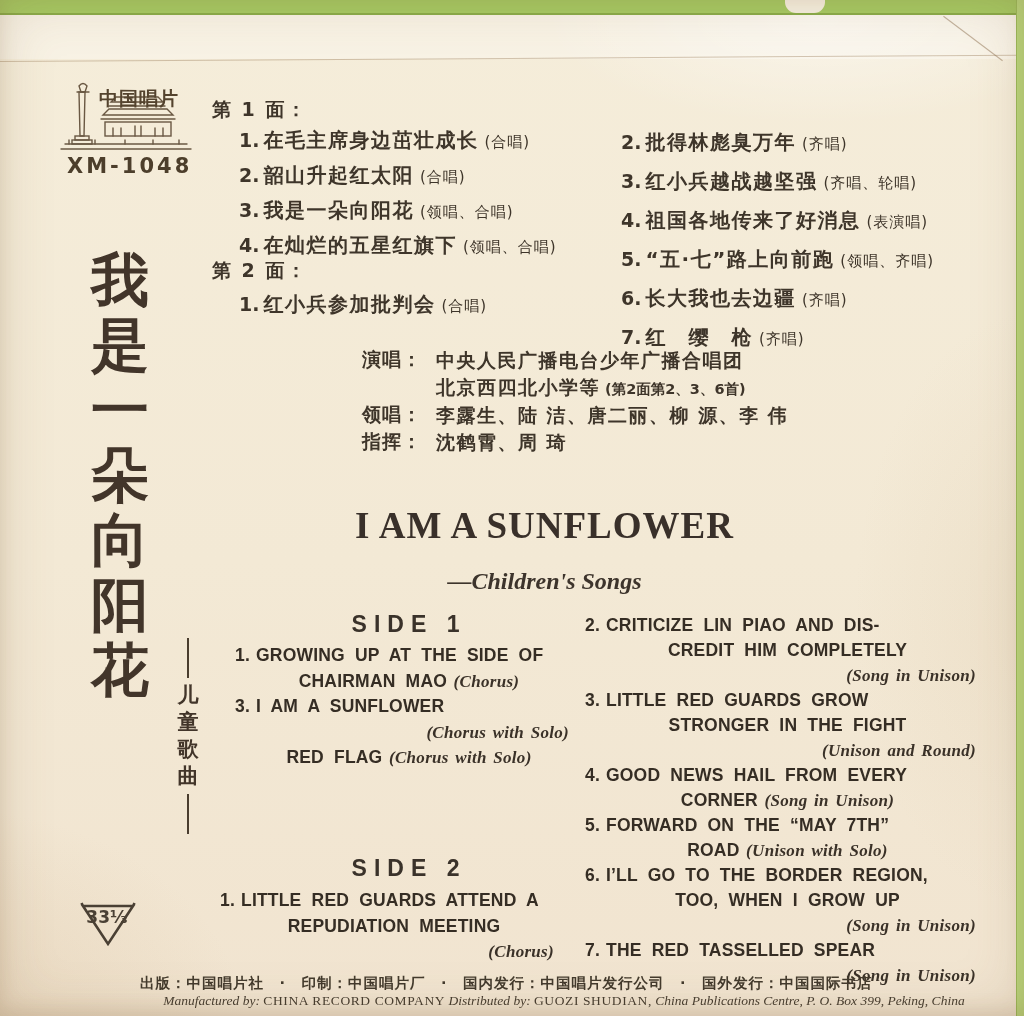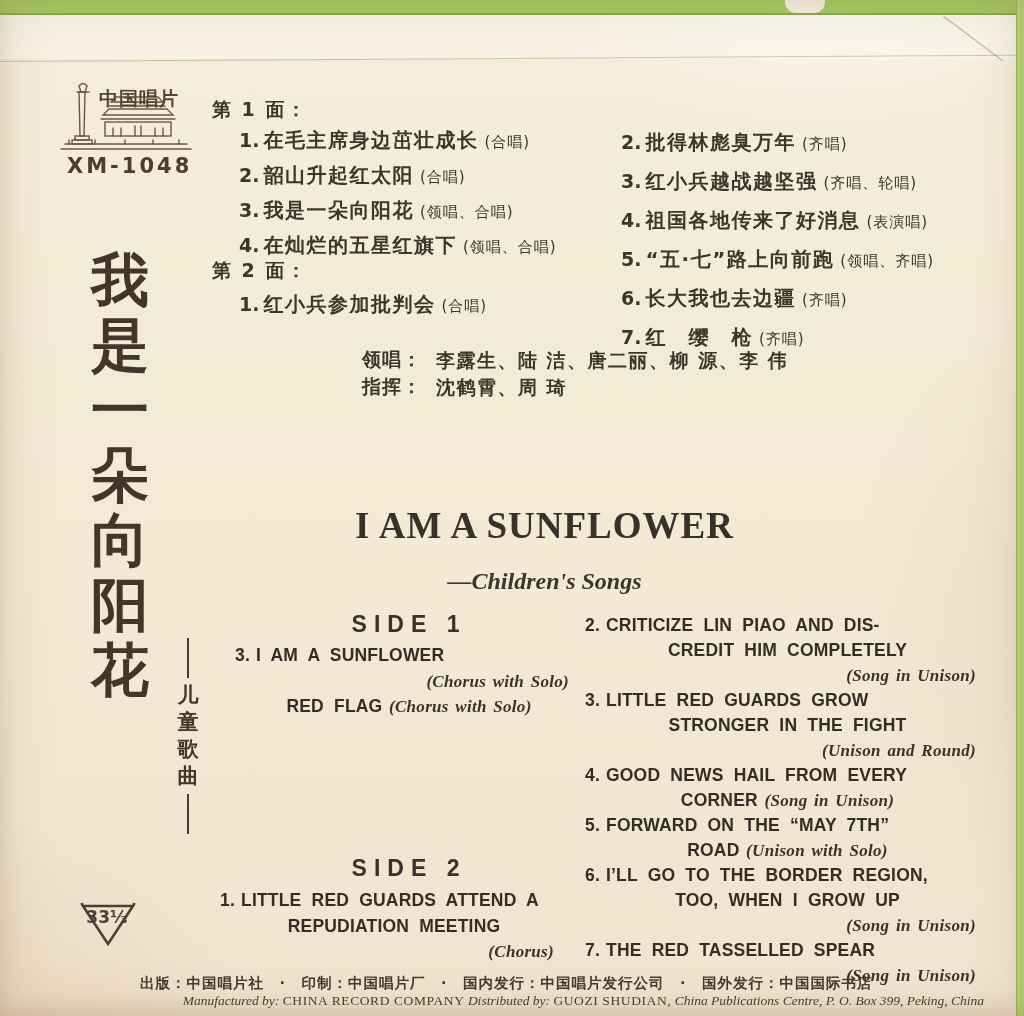--- a/index.html
+++ b/index.html
@@ -82,21 +82,21 @@
   .en-note{font-family:"Liberation Serif","DejaVu Serif",serif;font-style:italic;font-weight:600;font-size:17px;
     letter-spacing:.3px;word-spacing:2px;color:#3a3128;}
 
   
   .speed{left:80px;top:899px;width:56px;height:52px;}
   .speed text{font-family:"DejaVu Sans",sans-serif;font-weight:700;}
 
   
   .footer-cn{left:140px;right:50px;top:974px;text-align:left;font-size:14.5px;font-weight:600;
     letter-spacing:1px;color:#433a2d;white-space:nowrap;}
-  .footer-en{left:144px;right:40px;top:993px;text-align:right;font-size:13.5px;color:#453c30;
+  .footer-en{left:144px;right:40px;top:993px;text-align:center;font-size:13.5px;color:#453c30;
     font-family:"Liberation Serif","DejaVu Serif",serif;white-space:nowrap;}
   .f-it{font-style:italic;}
   .f-caps{letter-spacing:.6px;}
 </style>
 </head>
 <body>
 
 <div class="sleeve">
   <div class="flap"></div>
   <div class="fold-h"></div>
@@ -168,38 +168,49 @@
       <div class="cn-track"><span class="cn-num">2.</span><span class="cn-title">批得林彪臭万年</span><span class="cn-note">(齐唱)</span></div>
       <div class="cn-track"><span class="cn-num">3.</span><span class="cn-title">红小兵越战越坚强</span><span class="cn-note">(齐唱、轮唱)</span></div>
       <div class="cn-track"><span class="cn-num">4.</span><span class="cn-title">祖国各地传来了好消息</span><span class="cn-note">(表演唱)</span></div>
       <div class="cn-track"><span class="cn-num">5.</span><span class="cn-title">“五·七”路上向前跑</span><span class="cn-note">(领唱、齐唱)</span></div>
       <div class="cn-track"><span class="cn-num">6.</span><span class="cn-title">长大我也去边疆</span><span class="cn-note">(齐唱)</span></div>
       <div class="cn-track"><span class="cn-num">7.</span><span class="cn-title">红　缨　枪</span><span class="cn-note">(齐唱)</span></div>
     </div>
 
   <div class="abs credits">
       <div class="credit-row">
+        <span class="credit-label">演唱：</span>
+        <div class="credit-body">
+          <div class="credit-line"><span>中央人民广播电台少年广播合唱团</span></div>
+          <div class="credit-line"><span>北京西四北小学等</span><span class="credit-small"> (第2面第2、3、6首)</span></div>
+        </div>
+      </div>
+      <div class="credit-row">
         <span class="credit-label">领唱：</span>
         <div class="credit-body">
           <div class="credit-line"><span>李露生、陆 洁、唐二丽、柳 源、李 伟</span></div>
         </div>
       </div>
       <div class="credit-row">
         <span class="credit-label">指挥：</span>
         <div class="credit-body">
           <div class="credit-line"><span>沈鹤霄、周 琦</span></div>
         </div>
       </div>
     </div>
 
   <div class="abs en-title">I AM A SUNFLOWER</div>
   <div class="abs en-subtitle">—Children's Songs</div>
 
   <div class="abs side-heading h-s1">SIDE 1</div>
   <div class="abs en-col en-left">
+      <div class="en-track">
+        <div class="en-line al-left"><span class="en-num">1.</span><span class="en-t">GROWING UP AT THE SIDE OF</span></div>
+        <div class="en-line al-center"><span class="en-t">CHAIRMAN MAO</span><span class="en-note"> (Chorus)</span></div>
+      </div>
       <div class="en-track">
         <div class="en-line al-left"><span class="en-num">3.</span><span class="en-t">I AM A SUNFLOWER</span></div>
         <div class="en-line al-right"><span class="en-note">(Chorus with Solo)</span></div>
       </div>
       <div class="en-track">
         <div class="en-line al-center"><span class="en-t">RED FLAG</span><span class="en-note"> (Chorus with Solo)</span></div>
       </div>
     </div>
   <div class="abs side-heading h-s2">SIDE 2</div>
   <div class="abs en-col en-left2">

